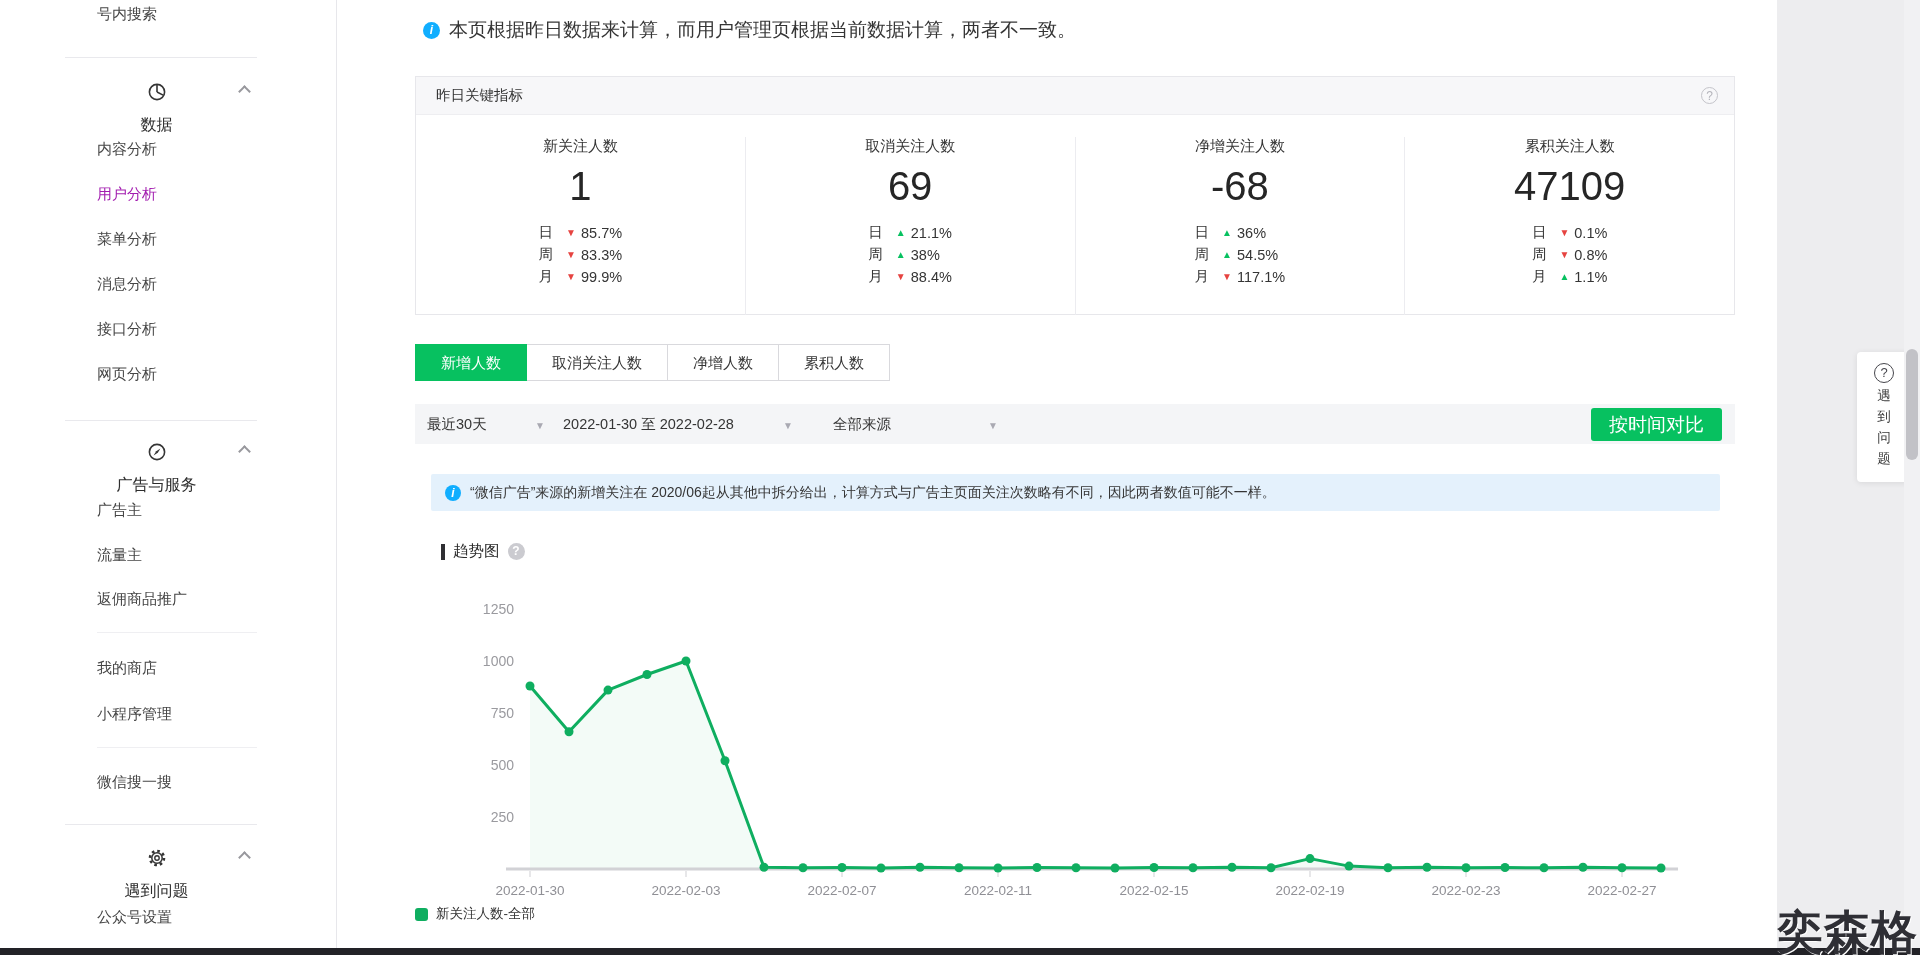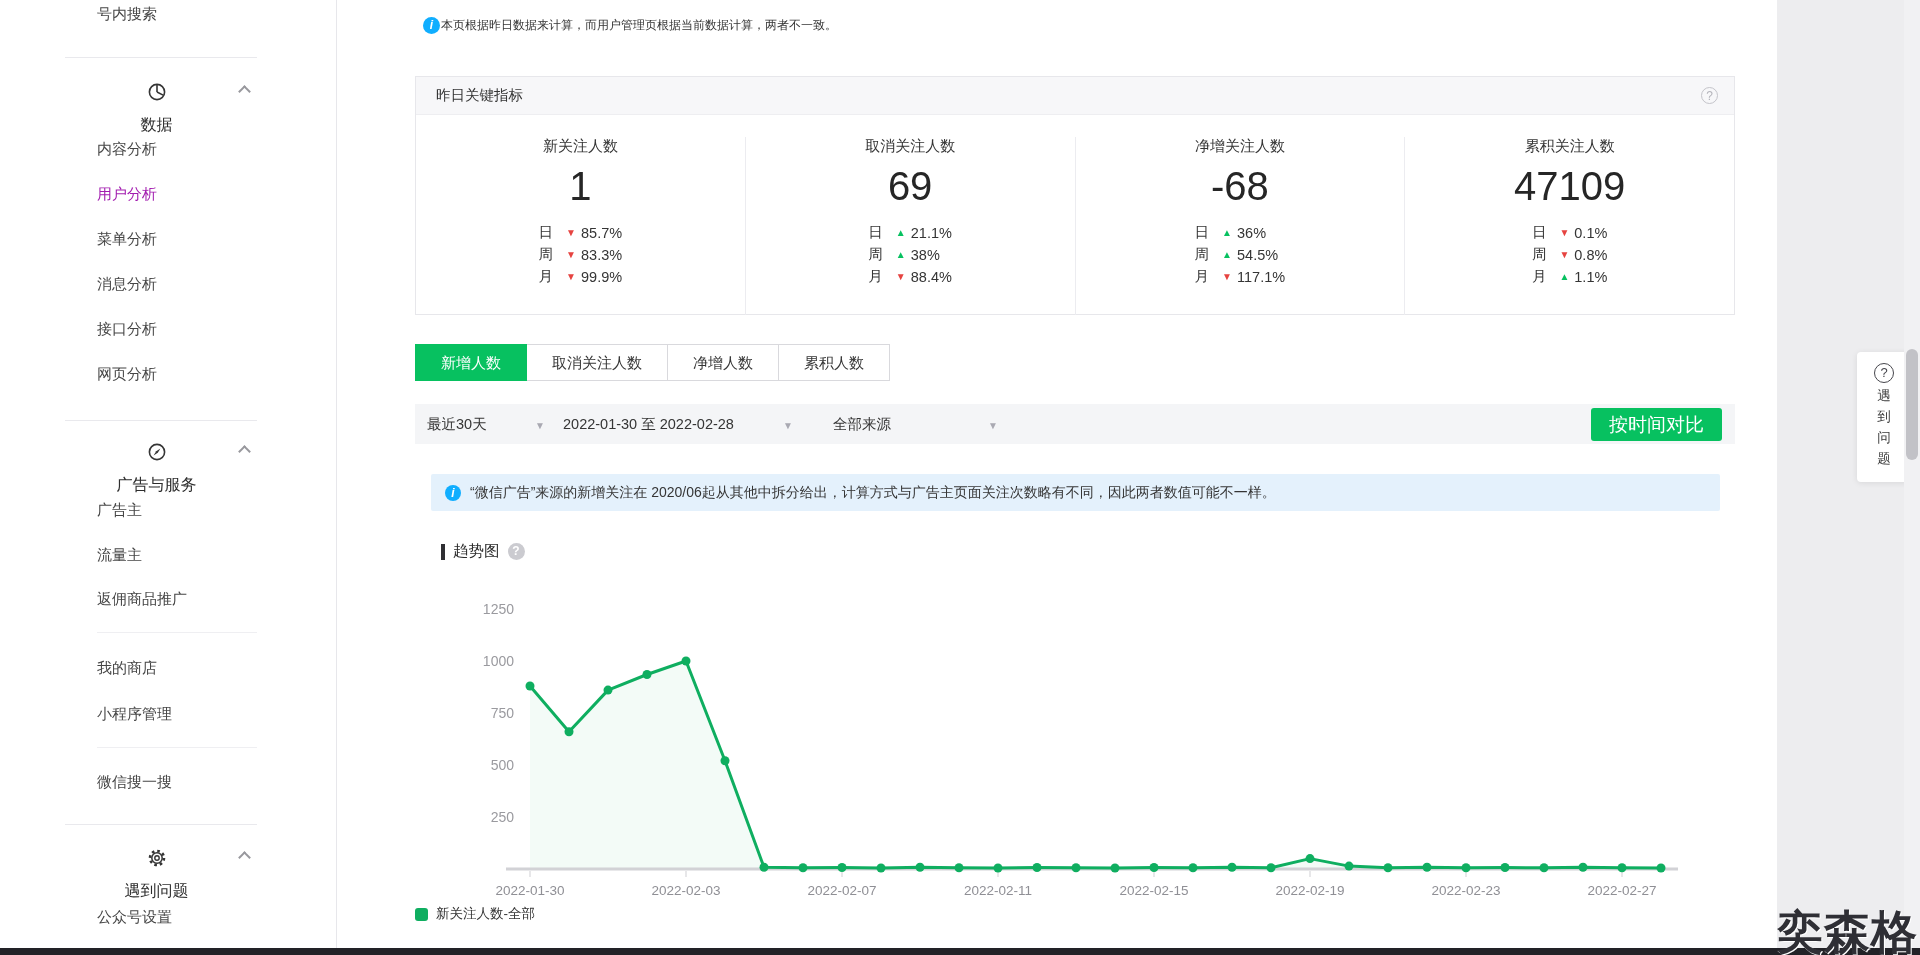--- a/index.html
+++ b/index.html
@@ -12,21 +12,21 @@
   .si.active { color:#a21caf; }
   .sh { position:absolute; left:64px; display:flex; align-items:center; gap:13px; font-size:16px; color:#2d2d2d; cursor:pointer; width:185px;flex-direction:column; }
   .sh .chev { position:absolute; right:0; top:5px; width:9px; height:9px; border-left:2px solid #98989d; border-top:2px solid #98989d; transform:rotate(45deg); }
   .sdiv { position:absolute; left:65px; width:192px; border-top:1px solid #e9e9ed; }
   .sdiv.ind { left:97px; width:160px; border-top:1px solid #efeff2; }
   .icon20 { width:20px; height:20px; flex:0 0 20px; }
 
   
   .main { position:absolute; left:337px; top:0; width:1440px; height:948px; background:#fff; }
 
-  .notice { position:absolute; left:423px; top:17px; display:flex; align-items:center; gap:1px; font-size:12px; color:#353535; }
+  .notice { position:absolute; left:423px; top:17px; display:flex; align-items:center; gap:9px; font-size:19px; color:#353535; }
   .info-dot { width:17px; height:17px; border-radius:50%; background:#10AEFF; color:#fff; font-size:12px; font-weight:bold; font-style:italic; text-align:center; line-height:17px; flex:0 0 17px; }
   .info-dot::after { content:"i"; }
 
   
   .kpi-panel { position:absolute; left:415px; top:76px; width:1320px; height:239px; border:1px solid #e7e7eb; background:#fff; }
   .kpi-head { height:38px; background:#f7f7f9; border-bottom:1px solid #eeeef1; line-height:37px; padding-left:20px; font-size:14.5px; color:#353535; position:relative; }
   .q-outline { position:absolute; right:16px; top:10px; width:17px; height:17px; border:1px solid #c4c4ca; border-radius:50%; color:#b4b4bb; font-size:12px; line-height:16px; text-align:center; cursor:pointer; }
   .q-outline::after { content:"?"; }
   .kpi-body { display:flex; padding-top:22px; height:200px; }
   .kpi-card { flex:1; text-align:center; }

